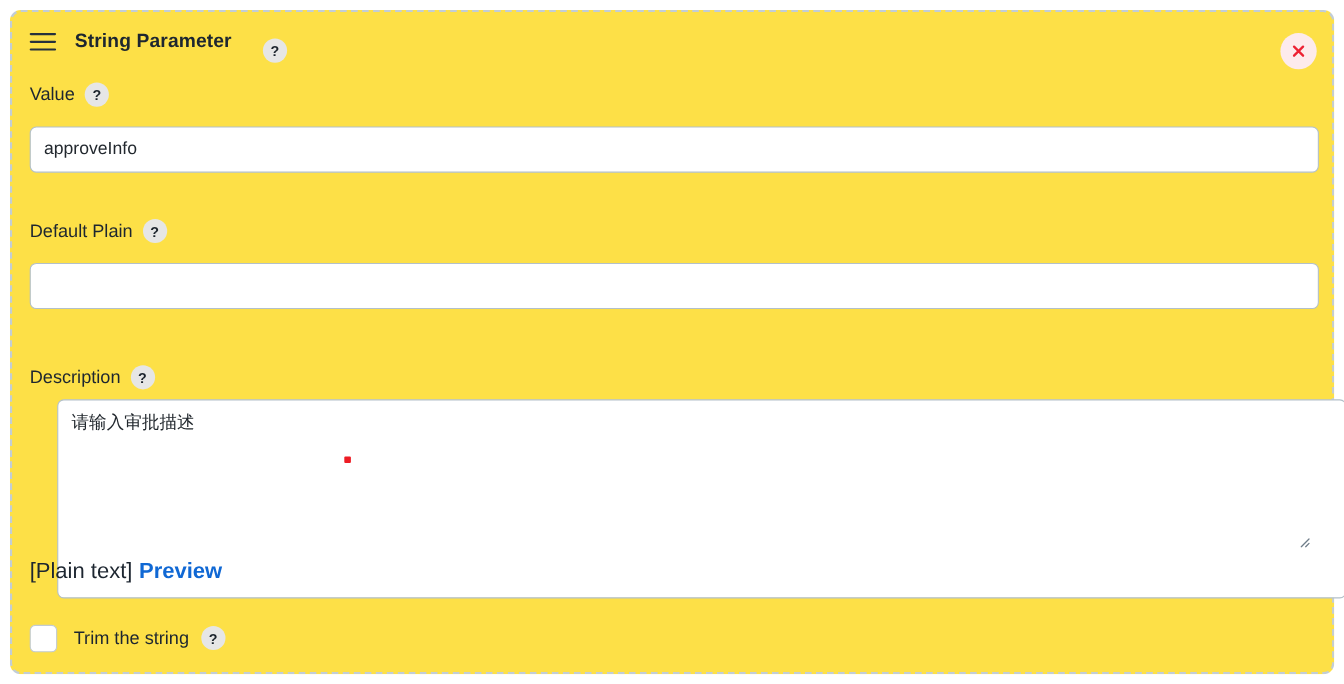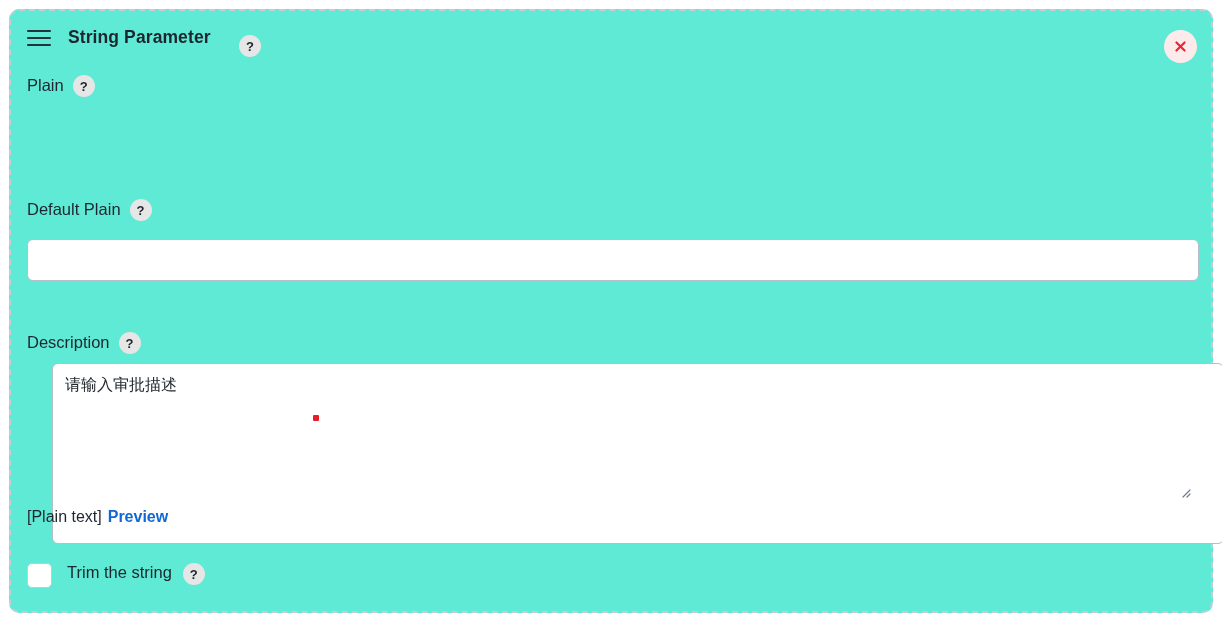--- a/index.html
+++ b/index.html
@@ -14,21 +14,21 @@
   }
 
   #panel {
     position: absolute;
     left: 9px;
     top: 9px;
     width: 1204px;
     height: 604px;
     border: 2px dashed #c2cdd6;
     border-radius: 10px;
-    background: #5eead4;
+    background: #fde047;
   }
 
   
   #header {
     position: absolute;
     left: 0; top: 0;
     width: 100%;
     height: 54px;
   }
   #drag-handle {
@@ -167,37 +167,38 @@
     width: 6px;
     height: 6px;
     background: #ed1c24;
     border-radius: 1px;
   }
 
   #format-row {
     position: absolute;
     left: 16px;
     top: 497px;
-    font-size: 16px;
+    font-size: 20px;
     color: #1d2630;
     white-space: nowrap;
   }
   #preview-link {
     color: #1068d4;
     font-weight: bold;
     text-decoration: none;
     margin-left: 6px;
     cursor: pointer;
   }
 
   #trim-row {
     position: absolute;
     left: 16px;
     top: 552px;
     display: flex;
+    align-items: center;
     height: 34px;
   }
   #trim-checkbox {
     appearance: none;
     -webkit-appearance: none;
     width: 25px;
     height: 25px;
     margin: 0;
     border: 1.5px solid #c2cbd2;
     border-radius: 5px;
@@ -233,22 +234,23 @@
     <span id="title-help" class="help-badge">?</span>
 
     <button id="close-button">
       <svg width="15" height="15" viewBox="0 0 15 15">
         <path d="M3.4 3.4 L11.6 11.6 M11.6 3.4 L3.4 11.6" stroke="#ed2233" stroke-width="2.1" stroke-linecap="round"></path>
       </svg>
     </button>
   </div>
 
   <div id="name-label" class="field-label">
-    <span>Plain</span><span class="help-badge">?</span>
-  </div>
+    <span>Value</span><span class="help-badge">?</span>
+  </div>
+  <input id="name-input" class="text-input" type="text" value="approveInfo" placeholder="" style="">
 
   <div id="default-label" class="field-label">
     <span>Default Plain</span><span class="help-badge">?</span>
   </div>
   <input id="default-input" class="text-input" type="text" value="" placeholder="" style="">
 
   <div id="description-label" class="field-label">
     <span>Description</span><span class="help-badge">?</span>
   </div>
   <textarea id="description-textarea" placeholder="" style="">请输入审批描述</textarea>

